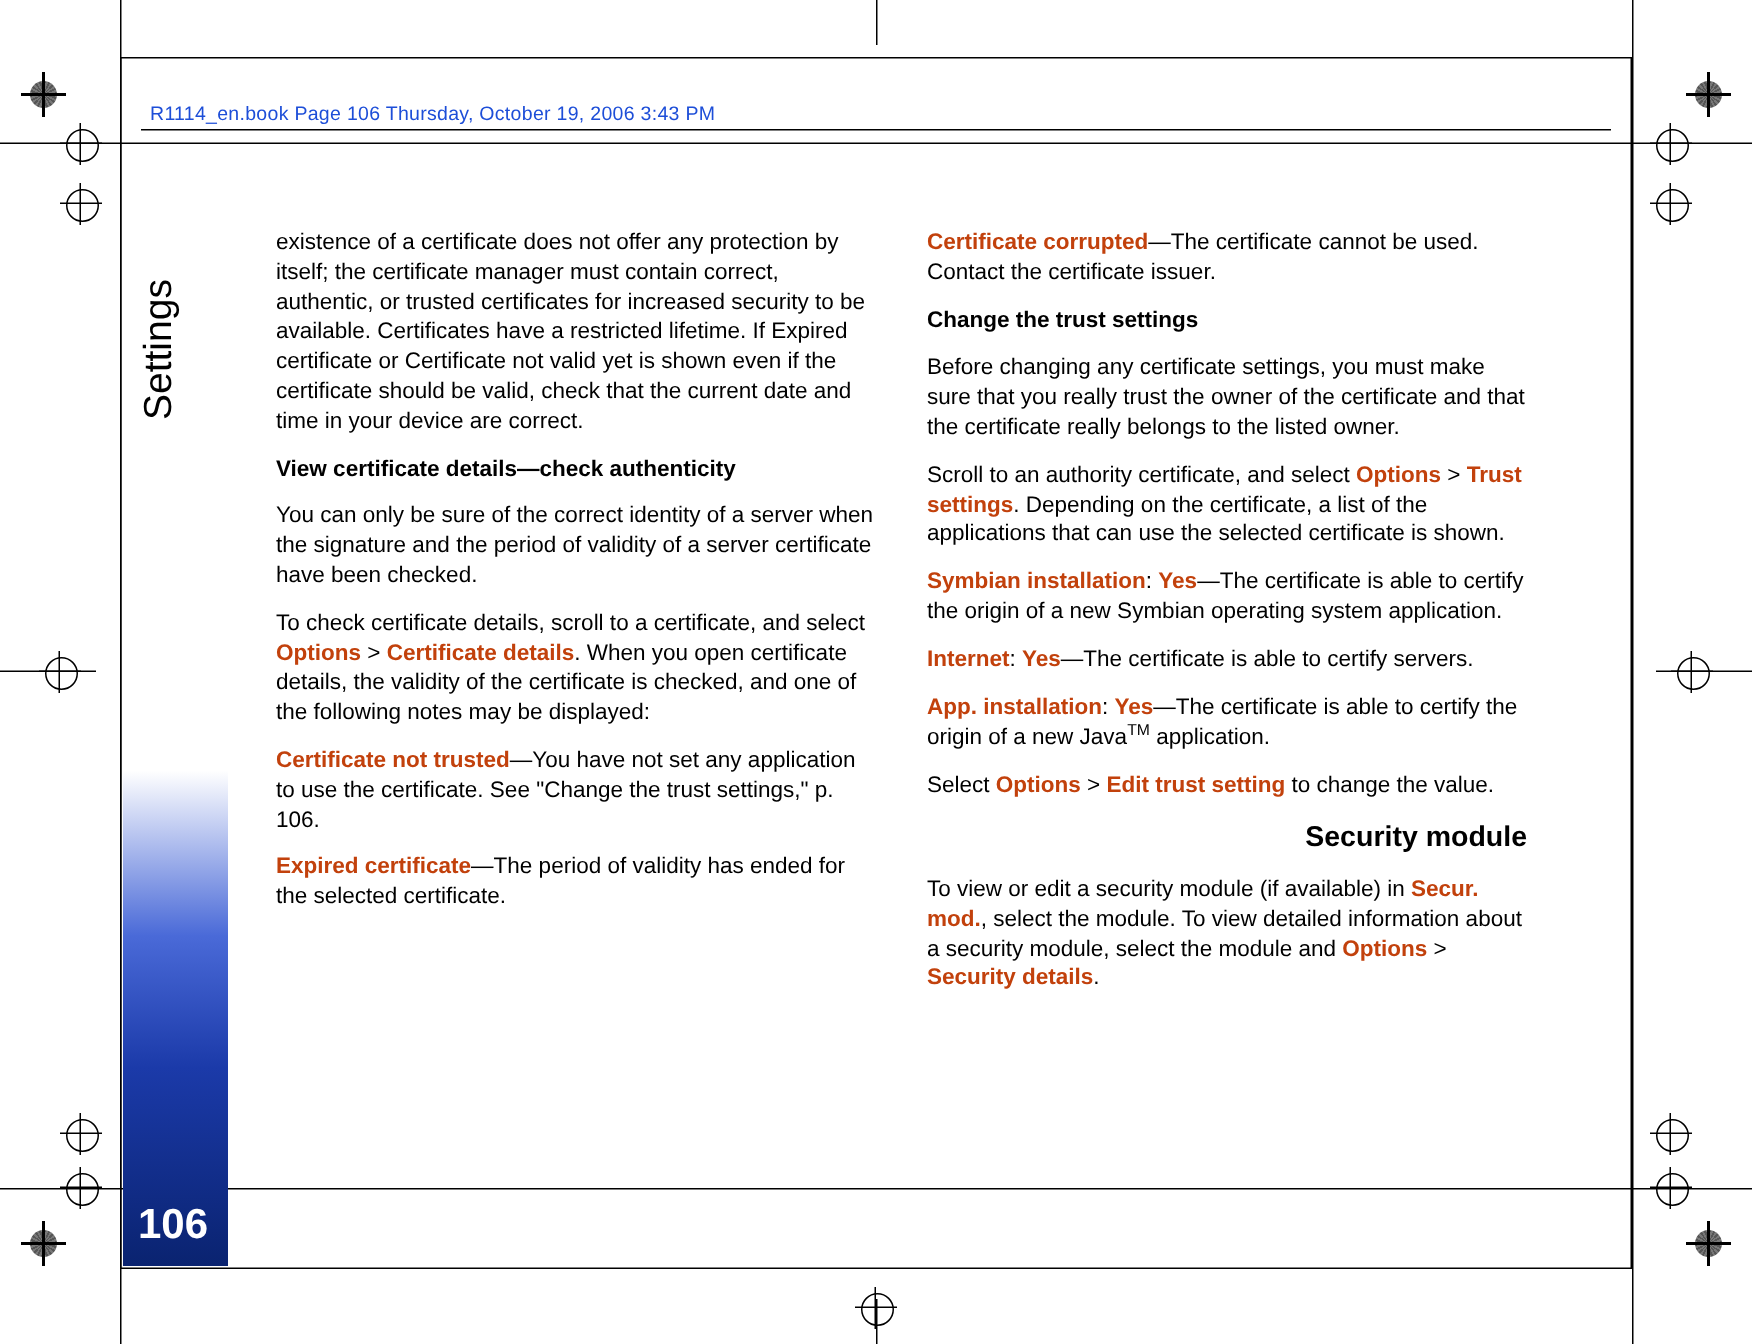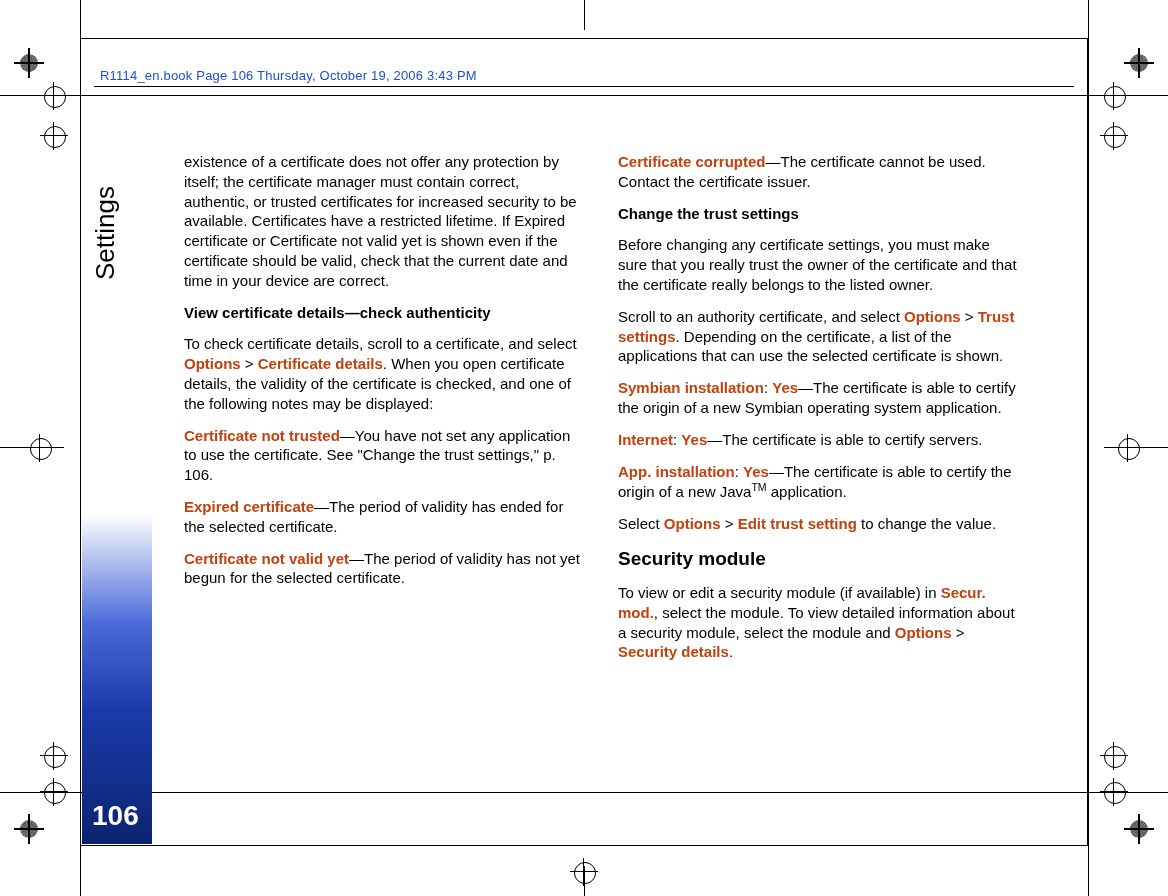--- a/index.html
+++ b/index.html
@@ -78,21 +78,21 @@
     width: 400px;
     font-size: 15px;
     line-height: 1.32;
     color: #000;
   }
   .col.left  { left: 184px; }
   .col.right { left: 618px; }
   .col p { margin: 12px 0 12px 0; }
   .bold { font-weight: 700; }
   .blue { color: #c2410c; font-weight: 700; }
-  .h3 { font-size: 19px; font-weight: 700; margin: 6px 0 8px 0; }
+  .h3 { font-size: 19px; font-weight: 700; margin: 6px 0 8px 0; text-align: right; }
   sup { font-size: 0.7em; }
 </style>
 </head>
 <body>
 
 <div class="crop-h" style="left:0; top:95px; width:1168px;"></div>
 <div class="crop-h" style="left:0; top:792px; width:1168px;"></div>
 <div class="crop-v" style="left:80px; top:0; height:896px;"></div>
 <div class="crop-v" style="left:1088px; top:0; height:896px;"></div>
 
@@ -184,31 +184,29 @@
 <div class="header-line">R1114_en.book  Page 106  Thursday, October 19, 2006  3:43 PM</div>
 <div class="header-rule"></div>
 
 <div class="spine"></div>
 <div class="section-label">Settings</div>
 <div class="page-num">106</div>
 
 <div class="col left">
   <p>existence of a certificate does not offer any protection by itself; the certificate manager must contain correct, authentic, or trusted certificates for increased security to be available. Certificates have a restricted lifetime. If Expired certificate or Certificate not valid yet is shown even if the certificate should be valid, check that the current date and time in your device are correct.</p>
   <p class="bold">View certificate details—check authenticity</p>
+  <p>You can only be sure of the correct identity of a server when the signature and the period of validity of a server certificate have been checked.</p>
   <p>
     <span>To check certificate details, scroll to a certificate, and select </span><span class="blue">Options</span><span> &gt; </span><span class="blue">Certificate details</span><span>. When you open certificate details, the validity of the certificate is checked, and one of the following notes may be displayed:</span>
   </p>
   <p>
     <span class="blue">Certificate not trusted</span><span>—You have not set any application to use the certificate. See "Change the trust settings," p. 106.</span>
   </p>
   <p>
     <span class="blue">Expired certificate</span><span>—The period of validity has ended for the selected certificate.</span>
-  </p>
-  <p>
-    <span class="blue">Certificate not valid yet</span><span>—The period of validity has not yet begun for the selected certificate.</span>
   </p>
 </div>
 
 <div class="col right">
   <p>
     <span class="blue">Certificate corrupted</span><span>—The certificate cannot be used. Contact the certificate issuer.</span>
   </p>
   <p class="bold">Change the trust settings</p>
   <p>Before changing any certificate settings, you must make sure that you really trust the owner of the certificate and that the certificate really belongs to the listed owner.</p>
   <p>

